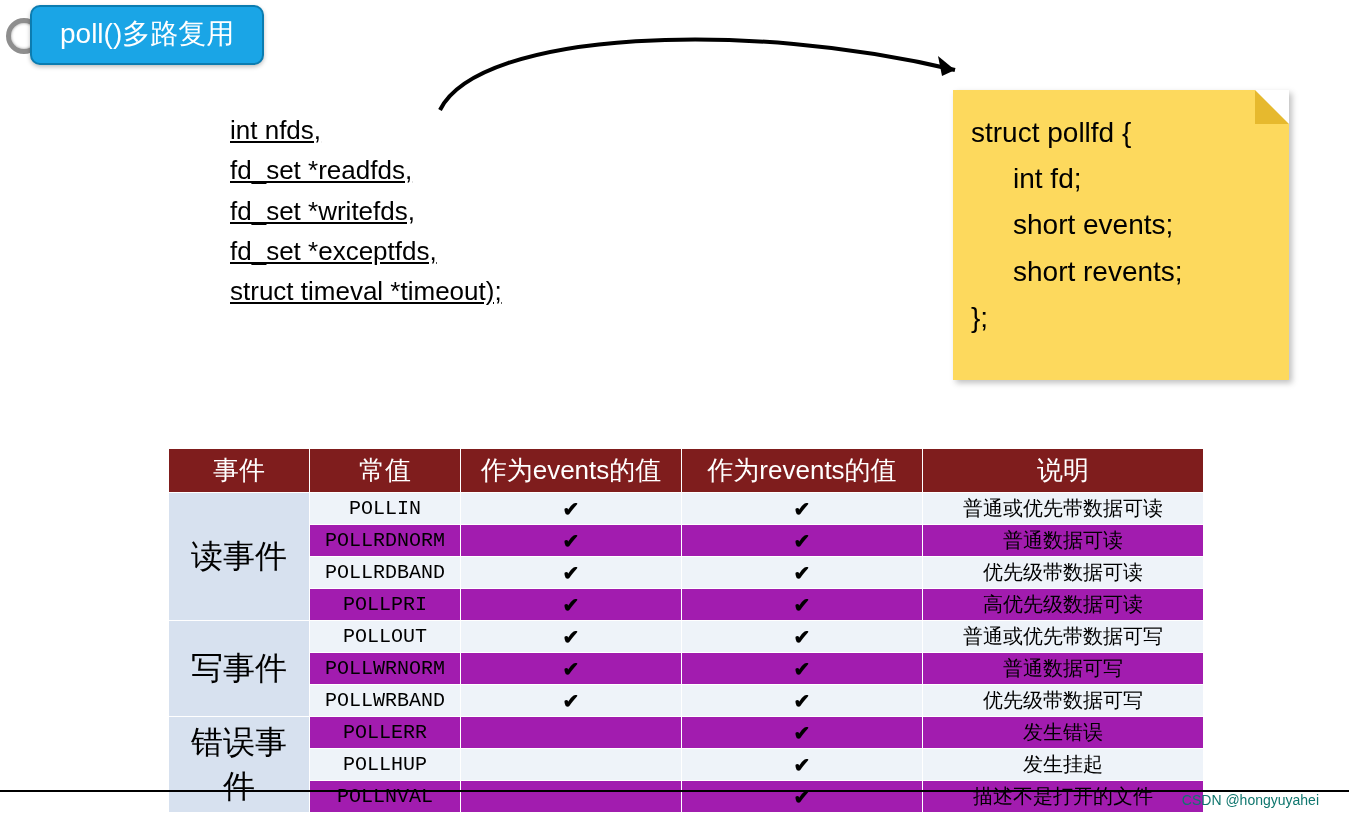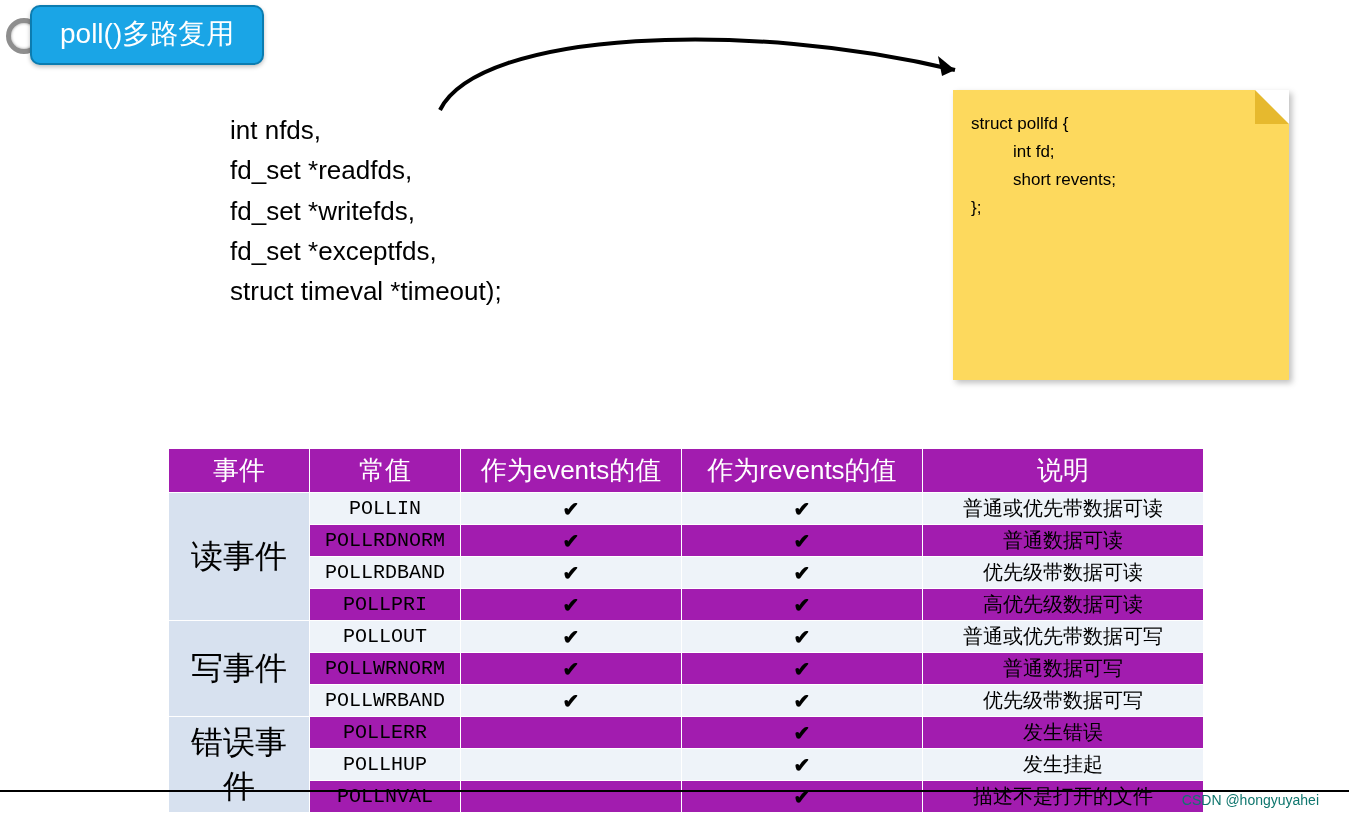--- a/index.html
+++ b/index.html
@@ -46,31 +46,31 @@
   }
   .code-area {
     position: absolute;
     left: 130px;
     top: 100px;
     font-size: 26px;
     line-height: 1.55;
     color: #000;
   }
   .code-area .red { color: #d80000; }
-  .code-area .indent { padding-left: 100px; display:block; }
+  .code-area .indent { padding-left: 100px; display:block;text-decoration:underline; }
   .sticky {
     position: absolute;
     right: 60px;
     top: 90px;
     width: 300px;
     height: 250px;
     background: #fdd95d;
     box-shadow: 3px 3px 6px rgba(0,0,0,0.25);
     padding: 20px 18px;
-    font-size: 17px;
+    font-size: 28px;
     line-height: 1.65;
   }
   .sticky .fold {
     position: absolute;
     right: 0; top: 0;
     width: 0; height: 0;
     border-top: 34px solid #fff;
     border-left: 34px solid #e6b92e;
   }
   .arrow-svg {
@@ -82,21 +82,21 @@
     pointer-events: none;
   }
   table.poll {
     position: absolute;
     left: 168px;
     top: 448px;
     border-collapse: collapse;
     font-size: 20px;
   }
   table.poll th {
-    background: #a21caf;
+    background: #7f1d1d;
     color: #fff;
     font-weight: normal;
     padding: 4px 10px;
     border: 1px solid #fff;
     font-size: 26px;
   }
   table.poll td {
     border: 1px solid #fff;
     text-align: center;
     padding: 2px 10px;
@@ -151,20 +151,21 @@
   <span class="indent">fd_set *readfds,</span>
   <span class="indent">fd_set *writefds,</span>
   <span class="indent">fd_set *exceptfds,</span>
   <span class="indent">struct timeval *timeout);</span>
 </div>
 
 <div class="sticky">
   <div class="fold"></div>
   <div>struct pollfd {</div>
   <div style="padding-left:42px">int   fd;</div>
+  <div style="padding-left:42px">short events;</div>
   <div style="padding-left:42px">short revents;</div>
   <div>};</div>
 </div>
 
 <table class="poll">
   <thead>
     <tr>
       <th>事件</th>
       <th>常值</th>
       <th>作为events的值</th>

